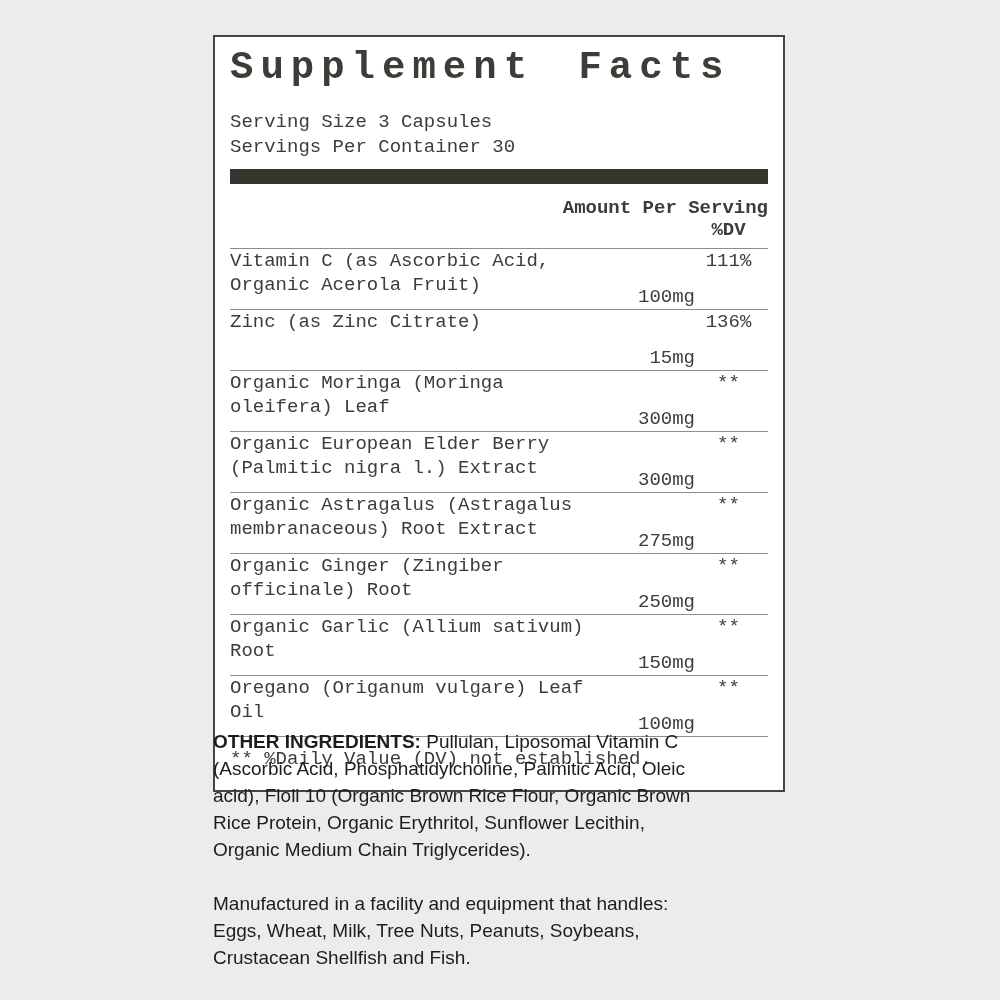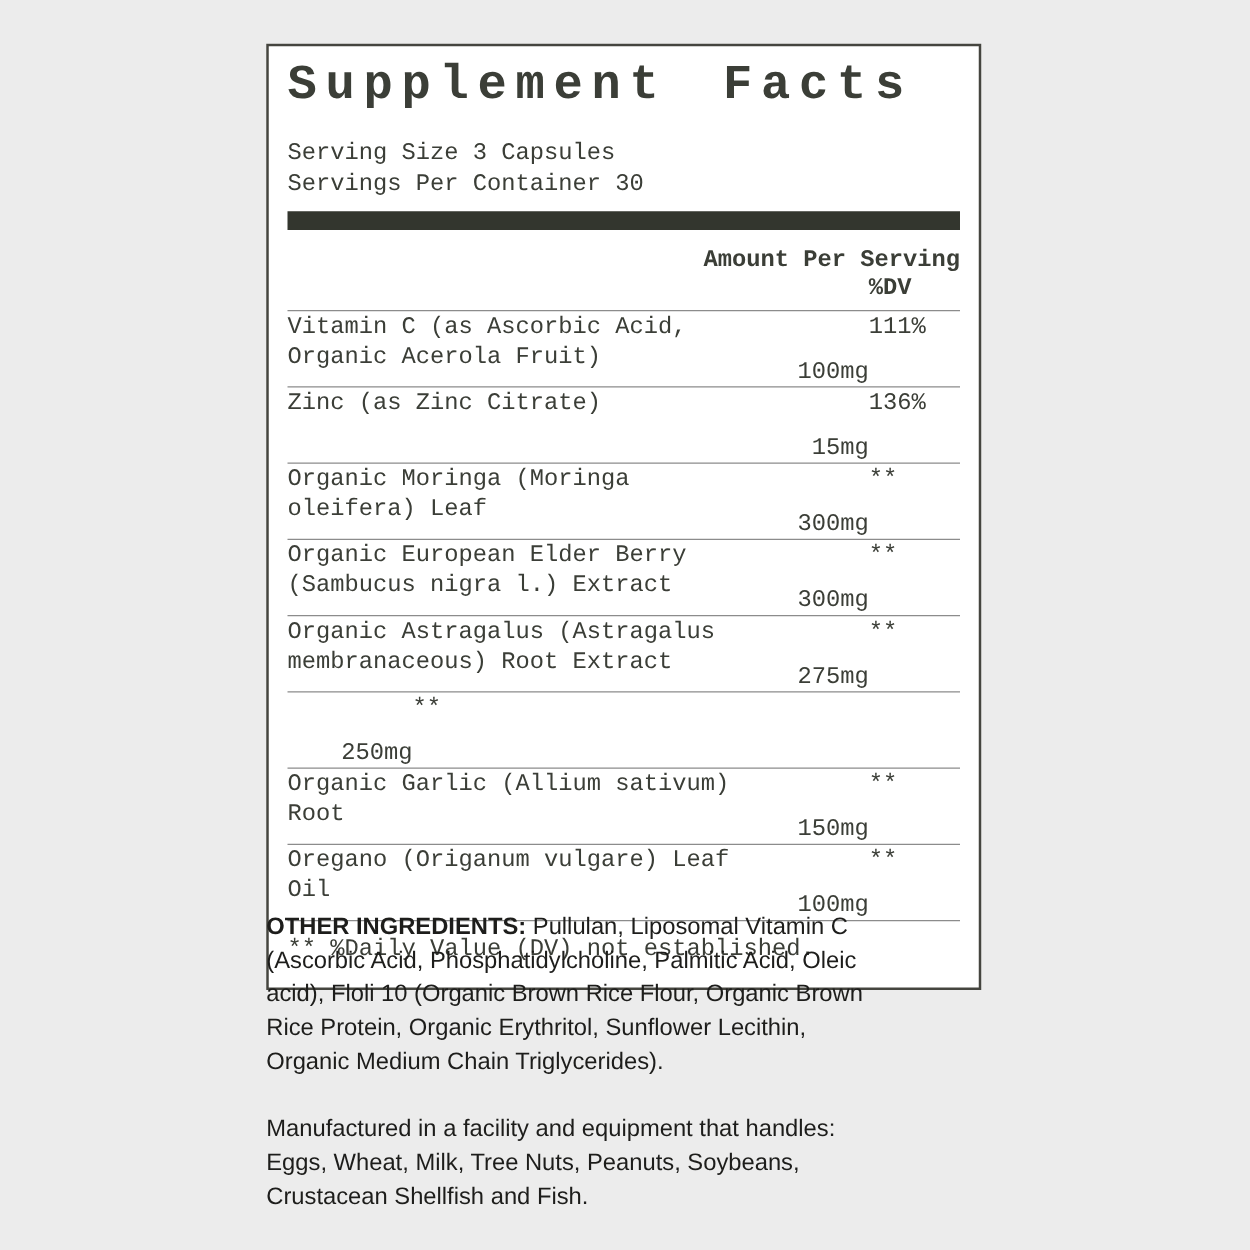--- a/index.html
+++ b/index.html
@@ -60,21 +60,21 @@
     align-items:flex-end;
     padding:13px 0 7px;
     font-weight:700;
     font-size:19px;
     flex-direction:column;
   }
   .col-head .spacer{flex:1;}
   .col-head .amount-head{text-align:right;}
   .col-dv{
     width:73px;
-    text-align:left;
+    text-align:center;
     padding-right:6px;
   }
   .sf-row{
     display:flex;
     border-top:1.5px solid var(--divider);
     padding:0 0;
     font-size:19px;
     line-height:24px;
   }
   .sf-row .row-name{
@@ -142,33 +142,35 @@
 
     <div class="sf-row">
       <span class="row-name">Organic Moringa (Moringa
 oleifera) Leaf</span>
       <span class="row-amount">300mg</span>
       <span class="col-dv">**</span>
     </div>
 
     <div class="sf-row">
       <span class="row-name">Organic European Elder Berry
-(Sambucus nigra l.) Extract</span>
+(Palmitic nigra l.) Extract</span>
       <span class="row-amount">300mg</span>
       <span class="col-dv">**</span>
     </div>
 
     <div class="sf-row">
       <span class="row-name">Organic Astragalus (Astragalus
 membranaceous) Root Extract</span>
       <span class="row-amount">275mg</span>
       <span class="col-dv">**</span>
     </div>
 
     <div class="sf-row">
+      <span class="row-name">Organic Ginger (Zingiber
+officinale) Root</span>
       <span class="row-amount">250mg</span>
       <span class="col-dv">**</span>
     </div>
 
     <div class="sf-row">
       <span class="row-name">Organic Garlic (Allium sativum) Root</span>
       <span class="row-amount">150mg</span>
       <span class="col-dv">**</span>
     </div>
 

